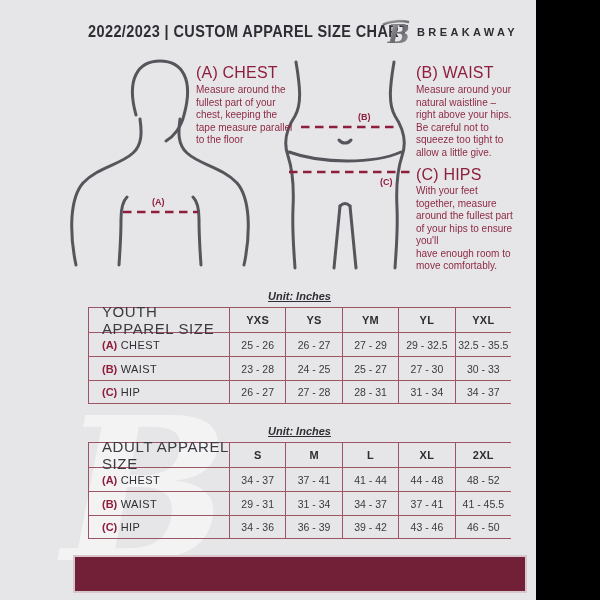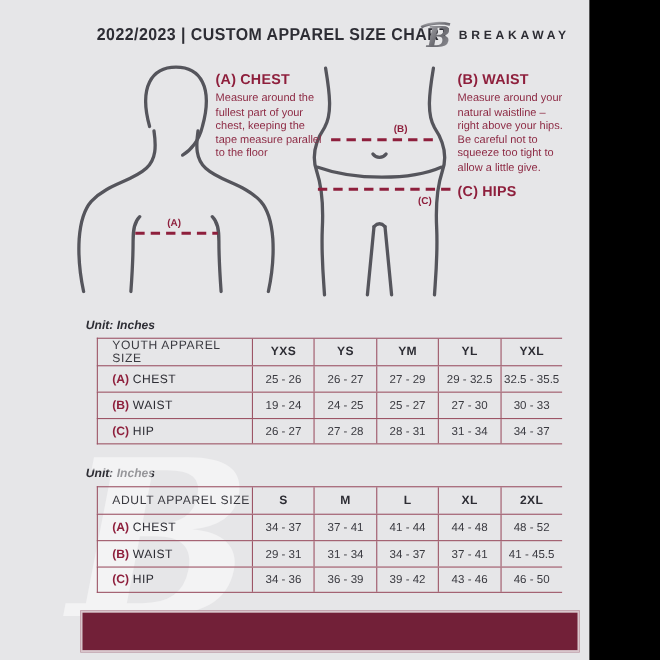--- a/index.html
+++ b/index.html
@@ -19,49 +19,49 @@
   .black-band{position:absolute;right:0;top:0;width:64px;height:600px;background:#000;}
 
   
   .header-title{position:absolute;left:88px;top:23px;font-size:14.5px;font-weight:bold;
     letter-spacing:.4px;color:var(--ink);transform:scaleY(1.08);transform-origin:left top;white-space:nowrap;}
   .logo{position:absolute;left:381px;top:17px;width:31px;height:31px;}
   .brand{position:absolute;left:417px;top:26px;font-size:11px;font-weight:bold;
     letter-spacing:3.4px;color:var(--ink);white-space:nowrap;}
 
   
-  .guide-head{position:absolute;font-size:13px;font-weight:bold;color:var(--maroon);letter-spacing:.2px;}
+  .guide-head{position:absolute;font-size:16px;font-weight:normal;color:var(--maroon);letter-spacing:.2px;}
   .guide-text{position:absolute;font-size:10px;line-height:12.5px;
     color:var(--maroon-soft);white-space:pre-line;}
   .g-chest-h{left:196px;top:64px;} .g-chest-t{left:196px;top:84px;width:108px;}
   .g-waist-h{left:416px;top:64px;} .g-waist-t{left:416px;top:84px;width:114px;}
   .g-hips-h{left:416px;top:166px;} .g-hips-t{left:416px;top:185px;width:116px;}
 
   .fig{position:absolute;}
   .fig path,.fig line{fill:none;stroke:var(--figure);stroke-width:3;stroke-linecap:round;}
   .fig .dash{stroke:var(--maroon);stroke-width:2.6;stroke-dasharray:8.5 5.5;stroke-linecap:butt;}
   .fig text{font-family:"Liberation Sans",sans-serif;font-size:9px;font-weight:bold;fill:var(--maroon);}
 
   
   .section-title{position:absolute;left:78px;width:443px;text-align:center;font-size:11.5px;
     font-weight:bold;letter-spacing:.4px;color:var(--ink);}
-  .unit{position:absolute;left:78px;width:443px;text-align:left;font-size:11px;
-    font-style:italic;font-weight:600;color:var(--ink);}
+  .unit{position:absolute;left:78px;width:443px;text-align:center;font-size:11px;
+    font-style:italic;font-weight:600;color:var(--ink);text-decoration:underline;}
   .yt-title{top:276px;} .yt-unit{top:290px;}
   .at-title{top:411px;} .at-unit{top:425px;}
 
   
   .size-table{position:absolute;left:88px;width:423px;z-index:2;}
   .yt{top:307px;} .at{top:442px;}
   .tr{display:flex;border-top:1px solid var(--border);border-left:1px solid var(--border);}
   .size-table .tr:last-child{border-bottom:1px solid var(--border);}
   .header-row{height:25px;} .data-row{height:24px;}
   .label-col{width:140px;display:flex;align-items:center;padding-left:13px;}
   .size-col{flex:1;display:flex;align-items:center;justify-content:center;border-left:1px solid var(--border);}
-  .header-label{font-size:11px;letter-spacing:.6px;color:var(--ink-soft);}
+  .header-label{font-size:15px;letter-spacing:.6px;color:var(--ink-soft);}
   .size-header{font-size:11px;font-weight:bold;color:var(--ink);letter-spacing:.3px;}
   .value{font-size:10.5px;color:var(--ink-soft);}
   .prefix{font-weight:bold;color:var(--maroon);font-size:11px;}
   .mlabel{color:var(--ink);font-size:11px;letter-spacing:.4px;white-space:pre;}
 
   
   .watermark{position:absolute;left:62px;top:392px;z-index:1;font-family:"DejaVu Serif",serif;
     font-style:italic;font-weight:bold;font-size:198px;line-height:198px;color:rgba(255,255,255,.5);}
   .bottom-bar{position:absolute;left:73px;top:555px;width:454px;height:38px;z-index:2;
     background:var(--bar);border:2px solid #d9c6cc;}
@@ -117,20 +117,27 @@
 tape measure parallel
 to the floor</div>
     <div class="guide-head g-waist-h">(B) WAIST</div>
     <div class="guide-text g-waist-t">Measure around your
 natural waistline –
 right above your hips.
 Be careful not to
 squeeze too tight to
 allow a little give.</div>
     <div class="guide-head g-hips-h">(C) HIPS</div>
+    <div class="guide-text g-hips-t">With your feet
+together, measure
+around the fullest part
+of your hips to ensure
+you'll
+have enough room to
+move comfortably.</div>
 
     <div class="watermark">B</div>
 
     <div class="unit yt-unit">Unit: Inches</div>
     <div class="size-table yt">
         <div class="tr header-row">
           <div class="td label-col header-label">YOUTH APPAREL SIZE</div>
           <div class="td size-col size-header">YXS</div>
           <div class="td size-col size-header">YS</div>
           <div class="td size-col size-header">YM</div>
@@ -146,21 +153,21 @@
           <div class="td size-col value">26 - 27</div>
           <div class="td size-col value">27 - 29</div>
           <div class="td size-col value">29 - 32.5</div>
           <div class="td size-col value">32.5 - 35.5</div>
         </div>
         <div class="tr data-row">
           <div class="td label-col">
             <span class="prefix">(B)</span>
             <span class="mlabel"> WAIST</span>
           </div>
-          <div class="td size-col value">19 - 24</div>
+          <div class="td size-col value">23 - 28</div>
           <div class="td size-col value">24 - 25</div>
           <div class="td size-col value">25 - 27</div>
           <div class="td size-col value">27 - 30</div>
           <div class="td size-col value">30 - 33</div>
         </div>
         <div class="tr data-row">
           <div class="td label-col">
             <span class="prefix">(C)</span>
             <span class="mlabel"> HIP</span>
           </div>

